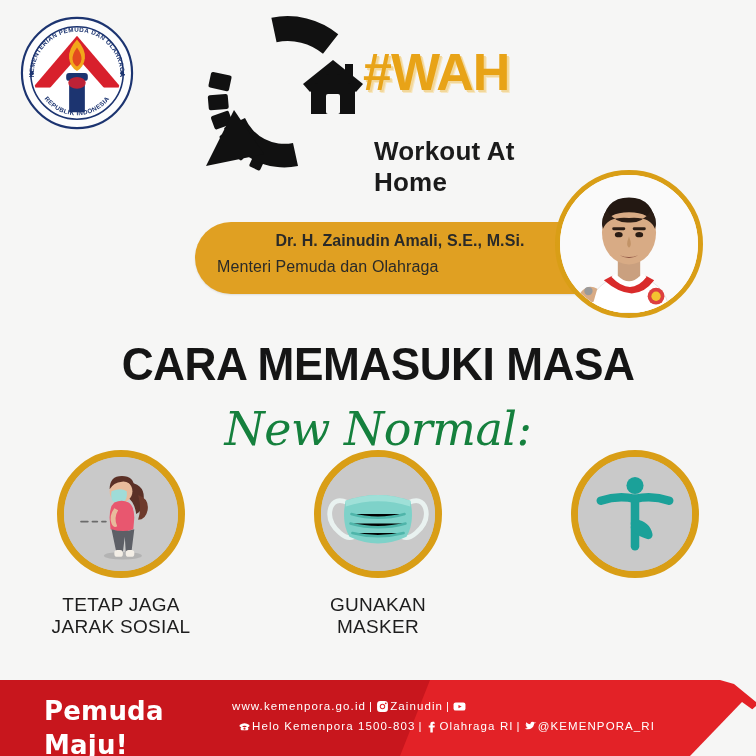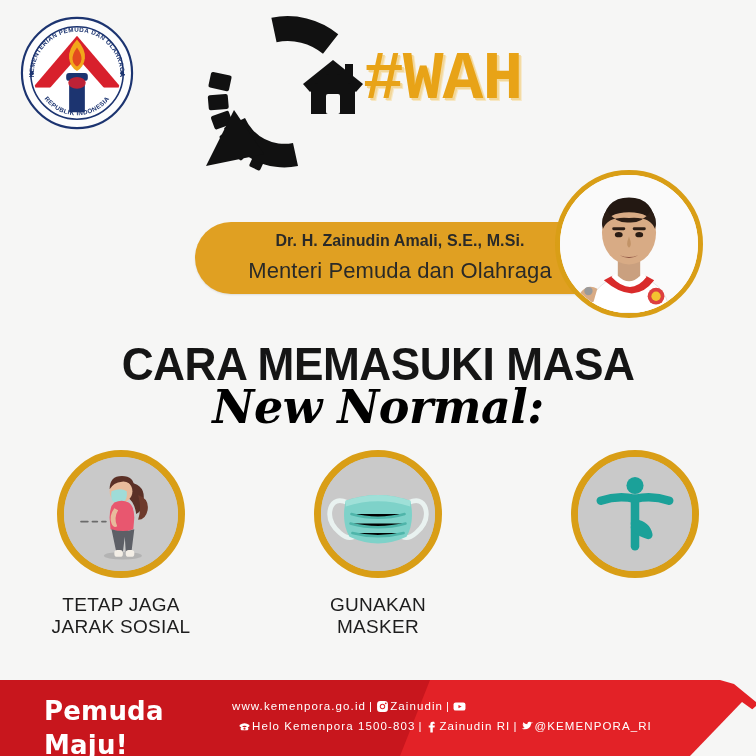--- a/index.html
+++ b/index.html
@@ -18,23 +18,23 @@
   
   .logo-wrap{ position:absolute; left:18px; top:14px; width:118px; height:118px; }
   .logo-wrap svg{ width:100%; height:100%; display:block; }
 
   
   .wah{ position:absolute; left:188px; top:8px; width:380px; height:175px; }
   .wah-arrow{ position:absolute; left:0; top:0; width:200px; height:175px; }
   .wah-house{ position:absolute; left:113px; top:48px; width:64px; height:62px; }
   .wah-text{
     position:absolute; left:175px; top:38px;
-    font-size:68px; font-weight:bold; letter-spacing:-1px;
+    font-size:52px; font-weight:bold; letter-spacing:-1px;
     color:#e8a317; line-height:1;
-    font-family:Liberation Mono, monospace;
+    font-family:Liberation Sans, sans-serif;
     text-shadow:2px 2px 0 #f2d79a, 3px 3px 0 #f7e7c2;
   }
   .wah-text .hash{ color:#e8a317; }
   .wah-sub{
     position:absolute; left:186px; top:128px;
     font-size:26px; color:#1b1b1b; font-weight:600;
     letter-spacing:.2px;
     font-family:"Liberation Sans", sans-serif;
   }
 
@@ -56,40 +56,39 @@
   }
   .name-banner .l1{
     position:absolute; left:22px; top:10px; right:12px;
     font-size:16px; color:#2a2a28; letter-spacing:.1px;
     font-family:"Liberation Sans", sans-serif;
     text-align:center;
     font-weight:bold;
   }
   .name-banner .l2{
     position:absolute; left:22px; top:36px; right:12px;
-    font-size:22px; color:#2a2a28; letter-spacing:.1px;
-    font-family:"Liberation Sans", sans-serif;
-    text-align:center;
+    font-size:16px; color:#2a2a28; letter-spacing:.1px;
+    font-family:"Liberation Sans", sans-serif;
   }
 
   
   .headline{
     position:absolute; left:0; right:0; top:336px;
     text-align:center;
     font-size:47px; font-weight:bold; color:#151515;
     letter-spacing:-.5px;
     font-family:"Liberation Sans Narrow","Liberation Sans", sans-serif;
     transform:scaleX(.94); 
   }
   .headline-script{
-    position:absolute; left:0; right:0; top:380px;
+    position:absolute; left:0; right:0; top:402px;
     text-align:center;
-    font-size:46px; color:#000000;
+    font-size:46px; color:#15803d;
     font-family:"DejaVu Serif", serif;
-    font-style:italic; font-weight:bold;
+    font-style:italic; font-weight:normal;
     letter-spacing:-.5px;
   }
 
   
   .steps{
     position:absolute; left:46px; right:46px; top:450px;
     display:flex; justify-content:space-between;
   }
   .step{ width:150px; text-align:center; }
   .step-circle{
@@ -206,20 +205,21 @@
     </div>
     <div class="wah-house">
       <svg viewBox="0 0 64 62">
         <path d="M32 4 L62 28 L55 36 L32 17 L9 36 L2 28 Z" fill="#111"></path>
         <path d="M10 32 L32 14 L54 32 L54 58 L10 58 Z" fill="#111"></path>
         <rect x="25" y="38" width="14" height="20" rx="2" fill="#f6f6f5"></rect>
         <rect x="44" y="8" width="8" height="14" fill="#111"></rect>
       </svg>
     </div>
     <div class="wah-text"><span class="hash">#</span><span>WAH</span></div>
+    <div class="wah-sub">Workout At Home</div>
   </div>
 
   <div class="name-banner">
     <div class="l1">Dr. H. Zainudin Amali, S.E., M.Si.</div>
     <div class="l2">Menteri Pemuda dan Olahraga</div>
   </div>
 
   <div class="minister-photo">
     <svg viewBox="0 0 148 148">
       <rect width="148" height="148" fill="#fafafa"></rect>
@@ -374,21 +374,21 @@
               <circle cx="12" cy="16" r="2" fill="#e32227"></circle>
             </svg>
         </span>
         <span>Helo Kemenpora 1500-803</span>
         <span class="sep">|</span>
         <span class="ic">
           <svg viewBox="0 0 24 24">
               <path d="M15 3 h-3 q-4 0 -4 4 v3 h-3 v4 h3 v9 h4.5 v-9 h3.2 l.6 -4 h-3.8 v-2.2 q0 -1 1.2 -1 h2.8 Z" fill="#fff"></path>
             </svg>
         </span>
-        <span>Zainudin RI</span>
+        <span>Olahraga RI</span>
         <span class="sep">|</span>
         <span class="ic">
           <svg viewBox="0 0 24 24">
               <path d="M23 5.2 q-1.3 .6 -2.7 .8 q1.5 -.9 1.9 -2.5 q-1.4 .9 -3 1.2 q-1.3 -1.4 -3.3 -1.4 q-2.8 0 -4 2.6 q-.4 1 -.2 2.1 q-4.2 -.2 -7.6 -4 q-1.4 2.4 .6 4.5 q-1 0 -1.9 -.6 q0 2.8 2.7 3.6 q-.9 .2 -1.8 0 q .8 2.4 3.2 2.5 q-2.3 1.8 -5.6 1.5 q2.6 1.7 5.9 1.7 q9 0 11.1 -8.3 q.2 -.9 .2 -1.8 q1.3 -.9 2.5 -2.4 Z" fill="#fff"></path>
             </svg>
         </span>
         <span>@KEMENPORA_RI</span>
       </div>
     </div>
   </div>

